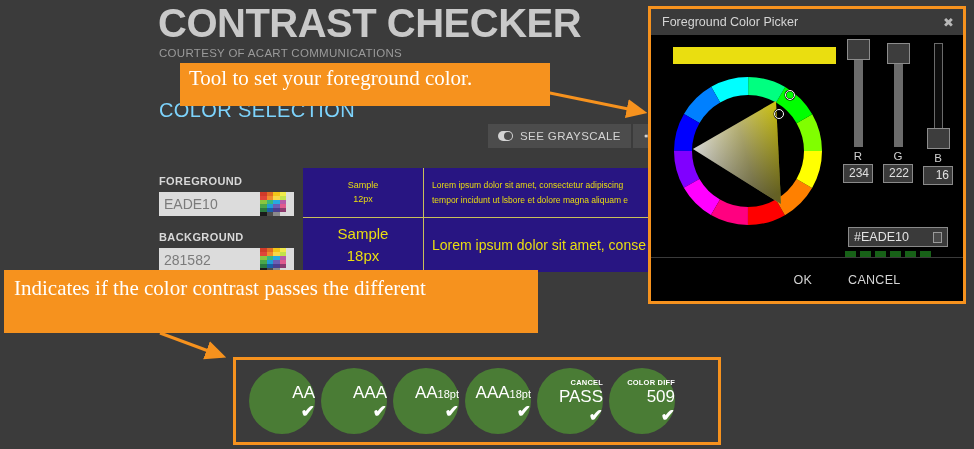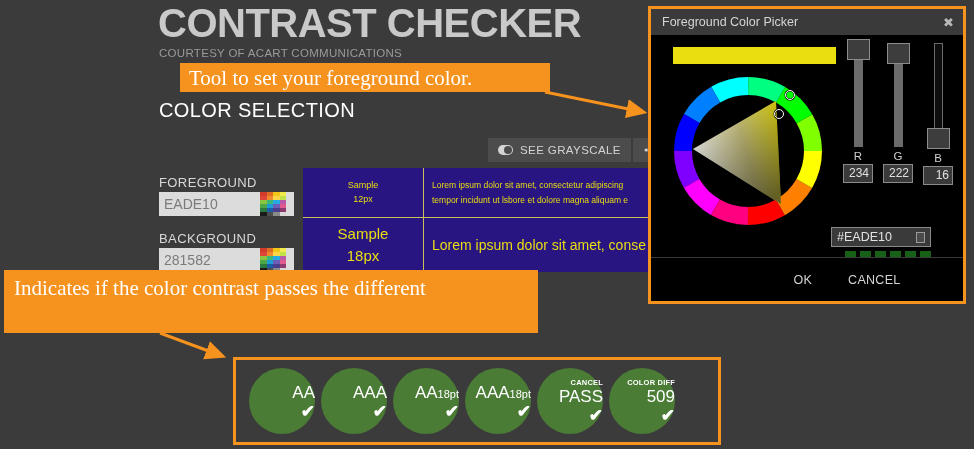--- a/index.html
+++ b/index.html
@@ -35,30 +35,30 @@
     font-size: 11.5px;
     letter-spacing: 0.3px;
     color: #9a9a9a;
     white-space: nowrap;
   }
   #section-title {
     position: absolute;
     left: 159px;
     top: 99px;
     font-size: 20px;
-    color: #ffffff;
+    color: #7dd3fc;
     letter-spacing: 0.4px;
     white-space: nowrap;
   }
 
   
   #toolbar {
     position: absolute;
     left: 488px;
-    top: 138px;
+    top: 124px;
     display: flex;
     gap: 2px;
     height: 24px;
   }
   .tool-btn {
     background: #4c4c4c;
     color: #d4d4d4;
     display: flex;
     align-items: center;
     gap: 7px;
@@ -81,22 +81,22 @@
     position: absolute;
     right: 1px; top: 1px;
     width: 8px; height: 8px;
     border-radius: 50%;
     background: #4c4c4c;
   }
 
   
   .field-label {
     position: absolute;
-    font-size: 13px;
-    font-weight: normal;
+    font-size: 11px;
+    font-weight: bold;
     color: #d8d8d8;
     letter-spacing: 0.4px;
     white-space: nowrap;
   }
   .hex-input-wrap {
     position: absolute;
     width: 135px;
     height: 24px;
     background: #dcdcdc;
     display: flex;
@@ -199,21 +199,21 @@
     position: absolute;
     background: #f6921e;
     color: #ffffff;
     font-family: "Liberation Serif", serif;
     box-sizing: border-box;
   }
   #callout-foreground {
     left: 180px;
     top: 63px;
     width: 370px;
-    height: 29px;
+    height: 43px;
     font-size: 21px;
     padding: 1px 0 0 9px;
     line-height: 28px;
     white-space: nowrap;
   }
   #callout-wcag {
     left: 4px;
     top: 270px;
     width: 534px;
     height: 63px;
@@ -292,21 +292,21 @@
     border: 1px solid #8a8a8a;
     box-sizing: border-box;
     color: #e0e0e0;
     font-size: 12px;
     text-align: right;
     padding-right: 3px;
     line-height: 17px;
   }
   #cp-hex-row {
     position: absolute;
-    left: 180px; top: 192px;
+    left: 197px; top: 192px;
     width: 100px; height: 20px;
     background: #3a3a3a;
     border: 1px solid #8a8a8a;
     box-sizing: border-box;
     display: flex;
     align-items: center;
     justify-content: center;
     gap: 24px;
   }
   #cp-hex-value { font-size: 12.5px; color: #e3e3e3; }

